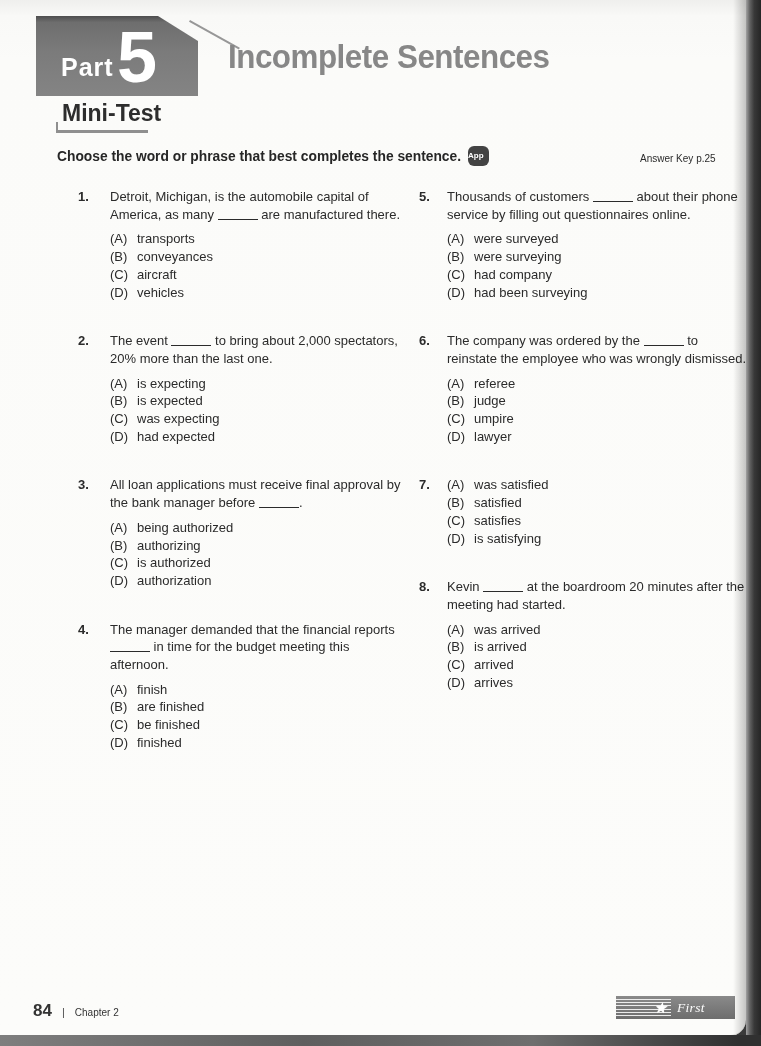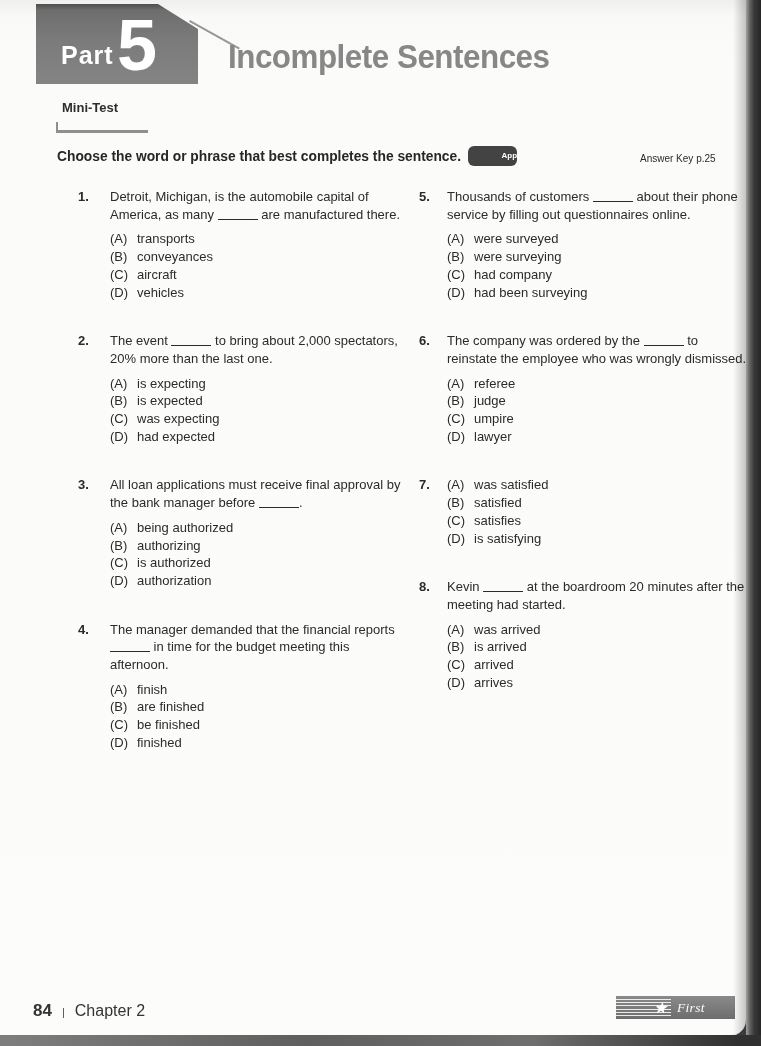--- a/index.html
+++ b/index.html
@@ -10,61 +10,61 @@
         background:linear-gradient(180deg,#efefed 0,#f9f9f7 16px,#fbfbf9 60px,#fcfcfa 100%);
         border-bottom-right-radius:16px;border-bottom:1px solid #e2e2de;}
   .page::after{content:"";position:absolute;right:0;top:0;bottom:0;width:13px;
         background:linear-gradient(270deg,rgba(0,0,0,0.22),rgba(0,0,0,0));
         border-bottom-right-radius:16px;}
   .edge-right{position:absolute;right:0;top:0;width:15px;height:1046px;
         background:linear-gradient(90deg,#a2a2a2 0,#636363 25%,#383838 55%,#262626 100%);}
   .edge-bottom{position:absolute;left:0;bottom:0;width:761px;height:11px;
         background:linear-gradient(90deg,#7e7e7e 0,#5f5f5f 40%,#6e6e6e 70%,#303030 97%);}
   
-  .part-box{position:absolute;left:36px;top:4px;width:162px;height:80px;
+  .part-box{position:absolute;left:36px;top:16px;width:162px;height:80px;
         background:linear-gradient(180deg,#4e4e4e 0,#6e6e6e 8%,#7b7b7b 45%,#848484 100%);
         -webkit-clip-path:polygon(0 0,122px 0,162px 25px,162px 80px,0 80px);
         clip-path:polygon(0 0,122px 0,162px 25px,162px 80px,0 80px);}
   .part-word{position:absolute;left:25px;bottom:14px;font-size:25px;font-weight:bold;
         color:#fff;letter-spacing:1px;}
   .part-num{position:absolute;left:81px;bottom:3px;font-size:72px;line-height:1;
         font-weight:bold;color:#fff;}
   .cut-line{position:absolute;left:190px;top:20px;width:57px;height:1.5px;background:#979797;
         transform-origin:0 0;transform:rotate(29deg);}
   .title{position:absolute;left:228px;top:38px;margin:0;font-size:33px;font-weight:bold;
         color:#878787;letter-spacing:-0.5px;transform:scaleX(0.95);transform-origin:0 0;}
   
-  .minitest{position:absolute;left:62px;top:100px;font-size:13px;font-weight:bold;color:#2d2d2d;}
+  .minitest{position:absolute;left:62px;top:100px;font-size:23px;font-weight:bold;color:#2d2d2d;}
   .minitest-underline{position:absolute;left:56px;top:130px;width:92px;height:3px;background:#8f8f8f;}
   .minitest-tick{position:absolute;left:56px;top:122px;width:2px;height:8px;background:#8f8f8f;}
   
   .instruction-row{position:absolute;left:57px;top:146px;display:flex;align-items:center;gap:7px;}
   .instruction{font-size:13.8px;font-weight:bold;color:#262626;text-align:right;}
-  .app-badge{display:inline-block;width:21px;height:20px;line-height:20px;text-align:right;
-        background:#434343;color:#fff;font-size:8px;font-weight:bold;border-radius:6px;padding-left:28px;}
+  .app-badge{display:inline-block;width:21px;height:20px;line-height:20px;text-align:left;
+        background:#434343;color:#fff;font-size:8px;font-weight:bold;border-radius:6px;}
   .answer-key{position:absolute;left:640px;top:153px;font-size:10px;font-weight:normal;color:#2b2b2b;}
   
   .col{position:absolute;top:188px;font-size:13px;line-height:17.7px;color:#2b2b2b;}
   .col-left{left:78px;width:330px;}
   .col-right{left:419px;width:328px;}
   .q{display:flex;margin-bottom:31px;}
   .q-num{flex:none;font-weight:bold;}
   .col-left .q-num{width:32px;}
   .col-right .q-num{width:28px;}
   .q-body{flex:1;min-width:0;}
   .q-text{margin:0 0 7px 0;}
   .opt{display:flex;}
   .opt-letter{flex:none;width:27px;}
   .blank{display:inline-block;width:40px;height:3px;border-bottom:1.4px solid #2b2b2b;
         transform:translateY(1px);}
   
   .footer-left{position:absolute;left:33px;top:1001px;display:flex;align-items:baseline;color:#333;}
   .pg{font-weight:bold;font-size:17px;}
   .sep{margin:0 10px;font-size:11px;color:#4a4a4a;}
-  .ch{font-size:16px;}
+  .ch{font-size:10px;}
   .logo{position:absolute;left:616px;top:996px;width:119px;height:23px;overflow:hidden;
         background:linear-gradient(180deg,#8a8a8a,#6d6d6d);}
   .pinstripes{position:absolute;left:0;top:3px;width:55px;height:17px;
         background:repeating-linear-gradient(180deg,rgba(255,255,255,0.85) 0 1px,rgba(255,255,255,0) 1px 3.2px);}
   .logo-star{position:absolute;left:39px;top:1px;color:#fff;font-size:15px;line-height:21px;
         transform:skewX(-12deg);text-shadow:0 0 1px #fff;}
   .logo-text{position:absolute;left:61px;top:2px;font-family:"Liberation Serif",serif;
         font-style:italic;font-size:13.5px;line-height:19px;color:#fcfcfc;letter-spacing:0.3px;}
 </style>
 </head>

